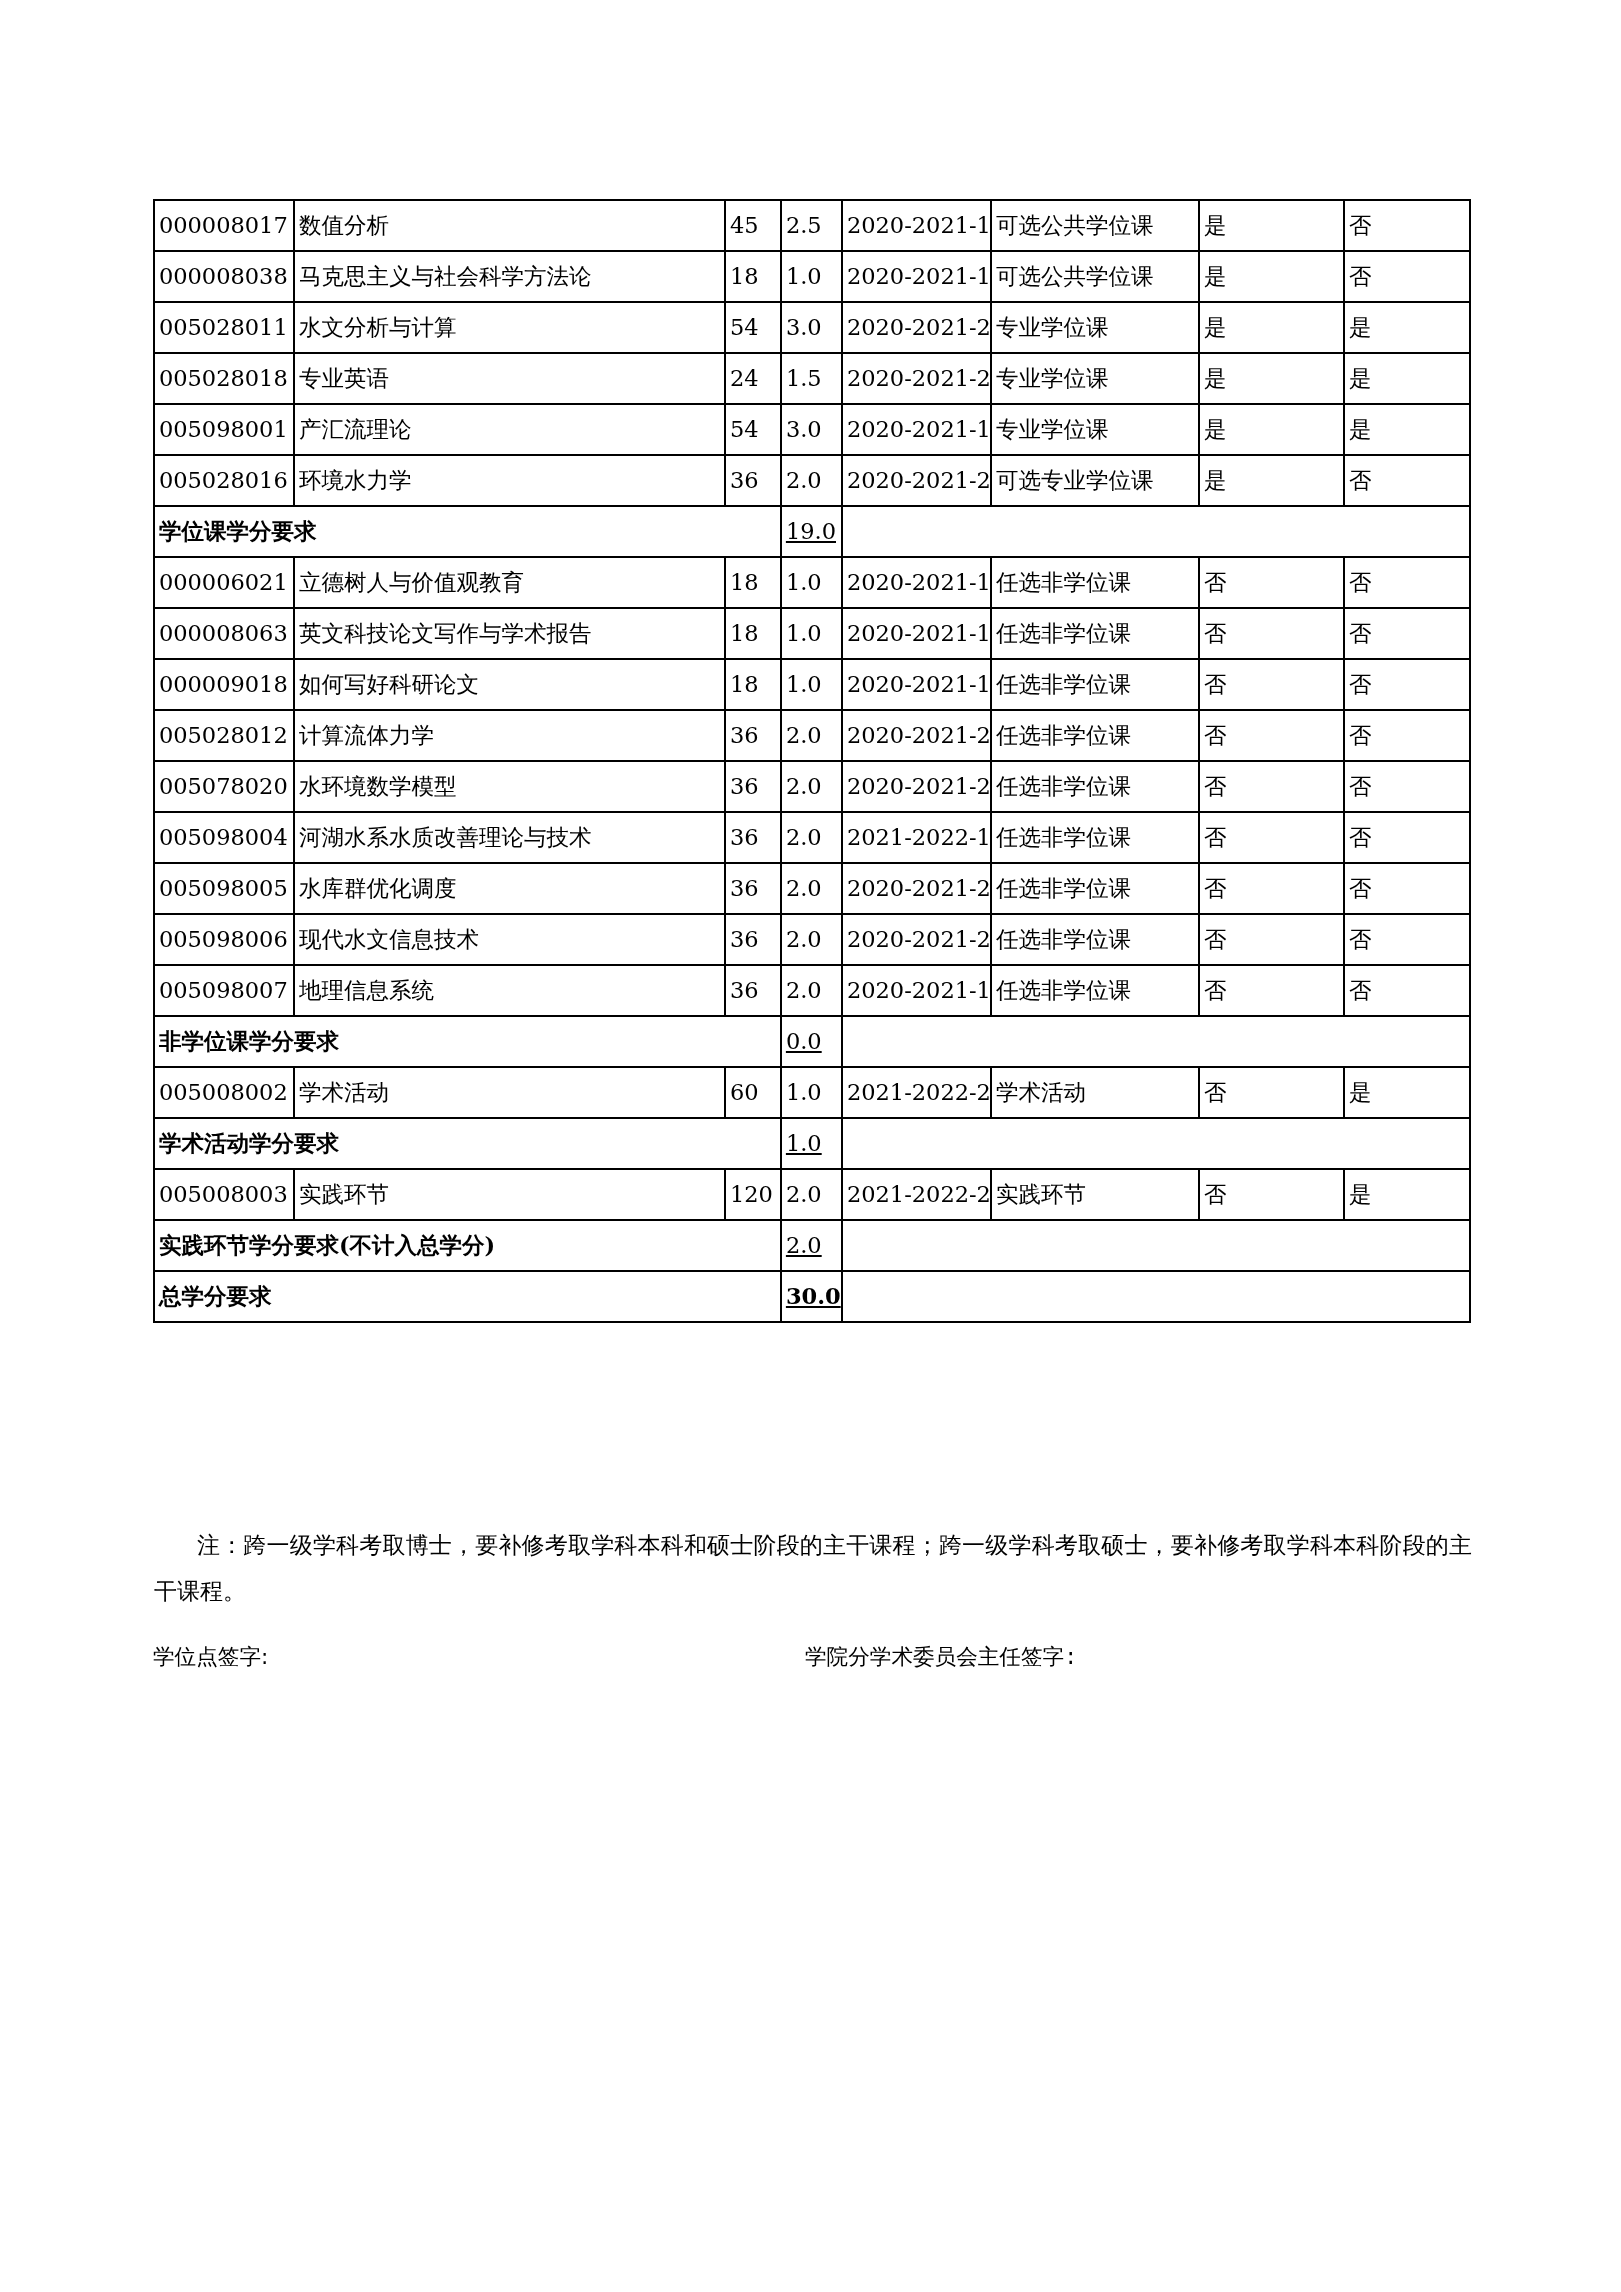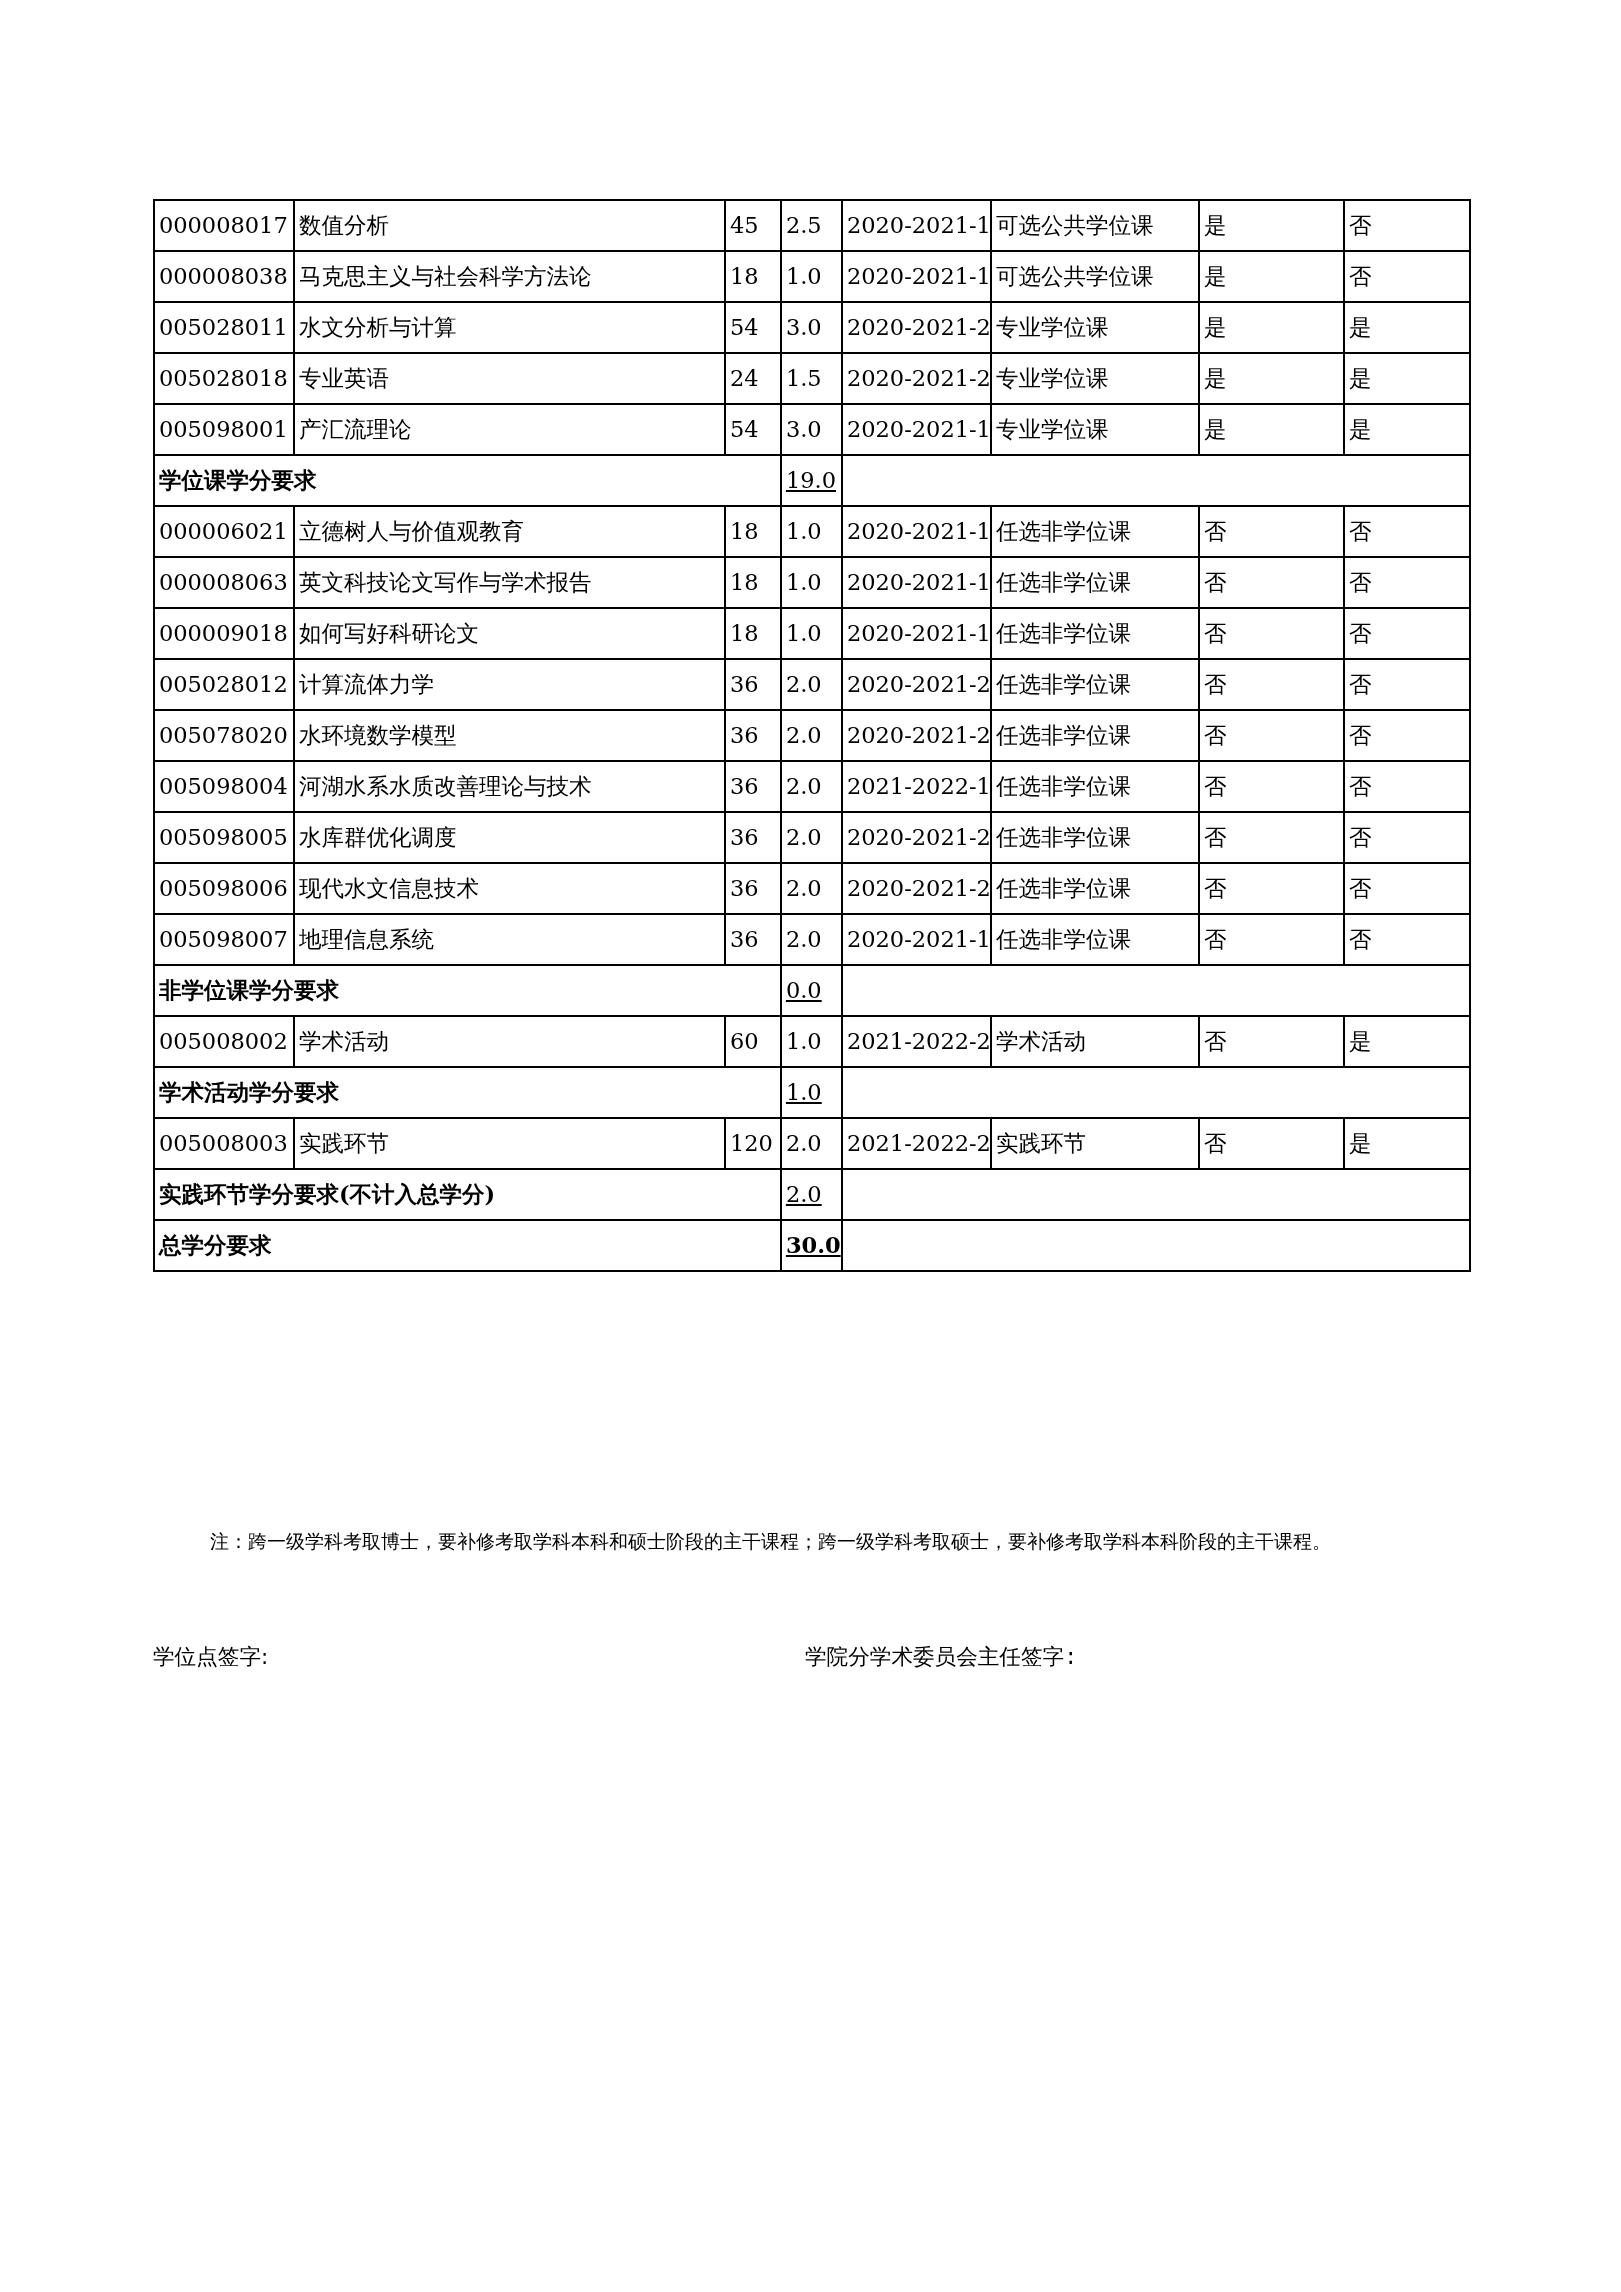--- a/index.html
+++ b/index.html
@@ -61,24 +61,24 @@
   }
   .summary-value {
     font-weight: normal;
     text-decoration: underline;
   }
   .summary-value.bold { font-weight: bold; text-align: center; }
 
   
   .note {
     position: absolute;
-    left: 167px;
+    left: 154px;
     top: 1522px;
     width: 1318px;
-    font-size: 19px;
+    font-size: 23px;
     line-height: 2.0;
     text-indent: 43px;
     font-family: "DejaVu Sans", "Liberation Sans", sans-serif;
     text-align: justify;
   }
   .signatures {
     position: absolute;
     left: 153px;
     top: 1642px;
     width: 1318px;
@@ -158,20 +158,30 @@
           <td class="num">005098001</td>
           <td>产汇流理论</td>
           <td class="num">54</td>
           <td class="num">3.0</td>
           <td class="num">2020-2021-1</td>
           <td>专业学位课</td>
           <td>是</td>
           <td>是</td>
         </tr>
         <tr>
+          <td class="num">005028016</td>
+          <td>环境水力学</td>
+          <td class="num">36</td>
+          <td class="num">2.0</td>
+          <td class="num">2020-2021-2</td>
+          <td>可选专业学位课</td>
+          <td>是</td>
+          <td>否</td>
+        </tr>
+        <tr>
           <td class="summary-label" colspan="3">学位课学分要求</td>
           <td class="summary-value num">19.0</td>
           <td colspan="4"></td>
         </tr>
         <tr>
           <td class="num">000006021</td>
           <td>立德树人与价值观教育</td>
           <td class="num">18</td>
           <td class="num">1.0</td>
           <td class="num">2020-2021-1</td>

